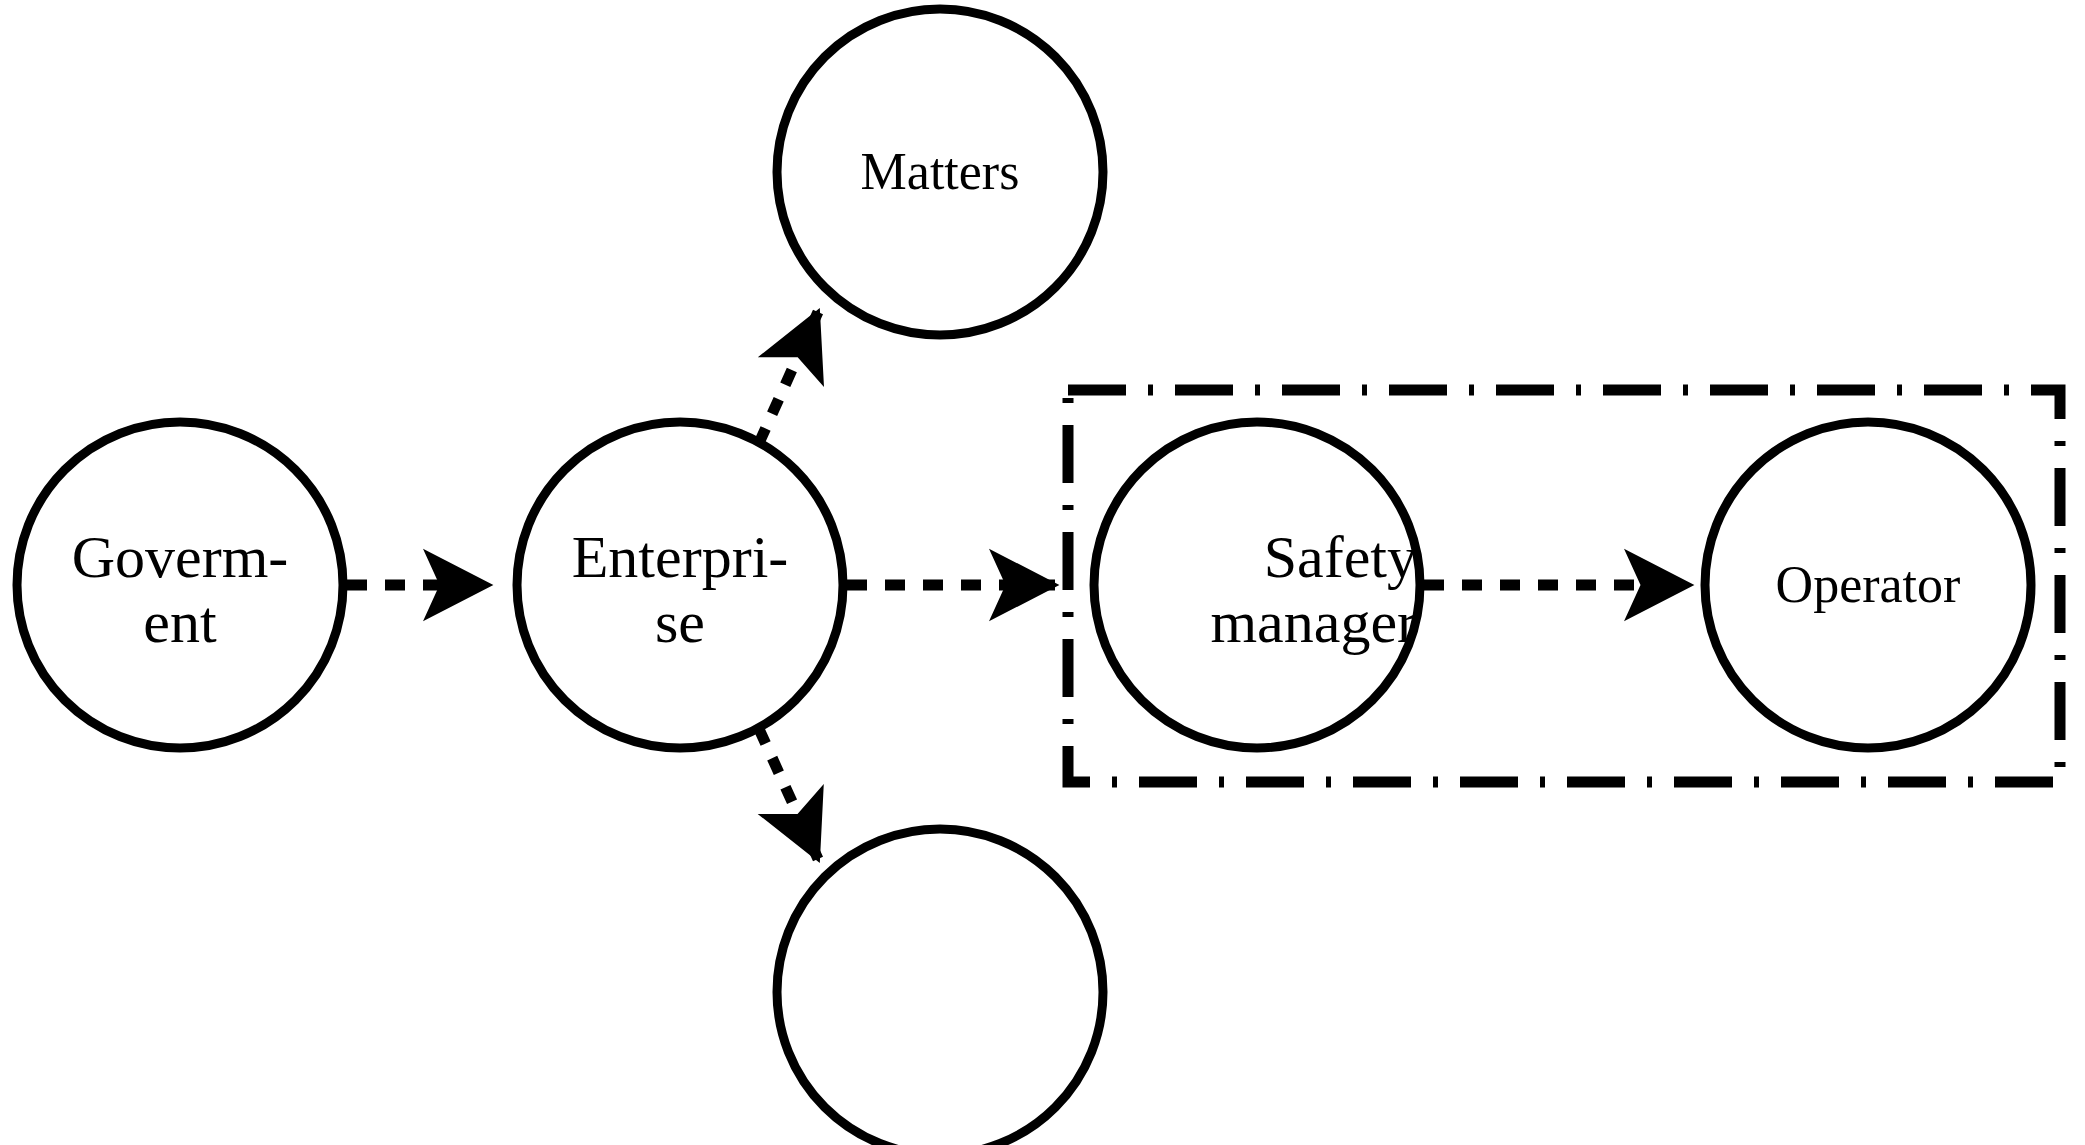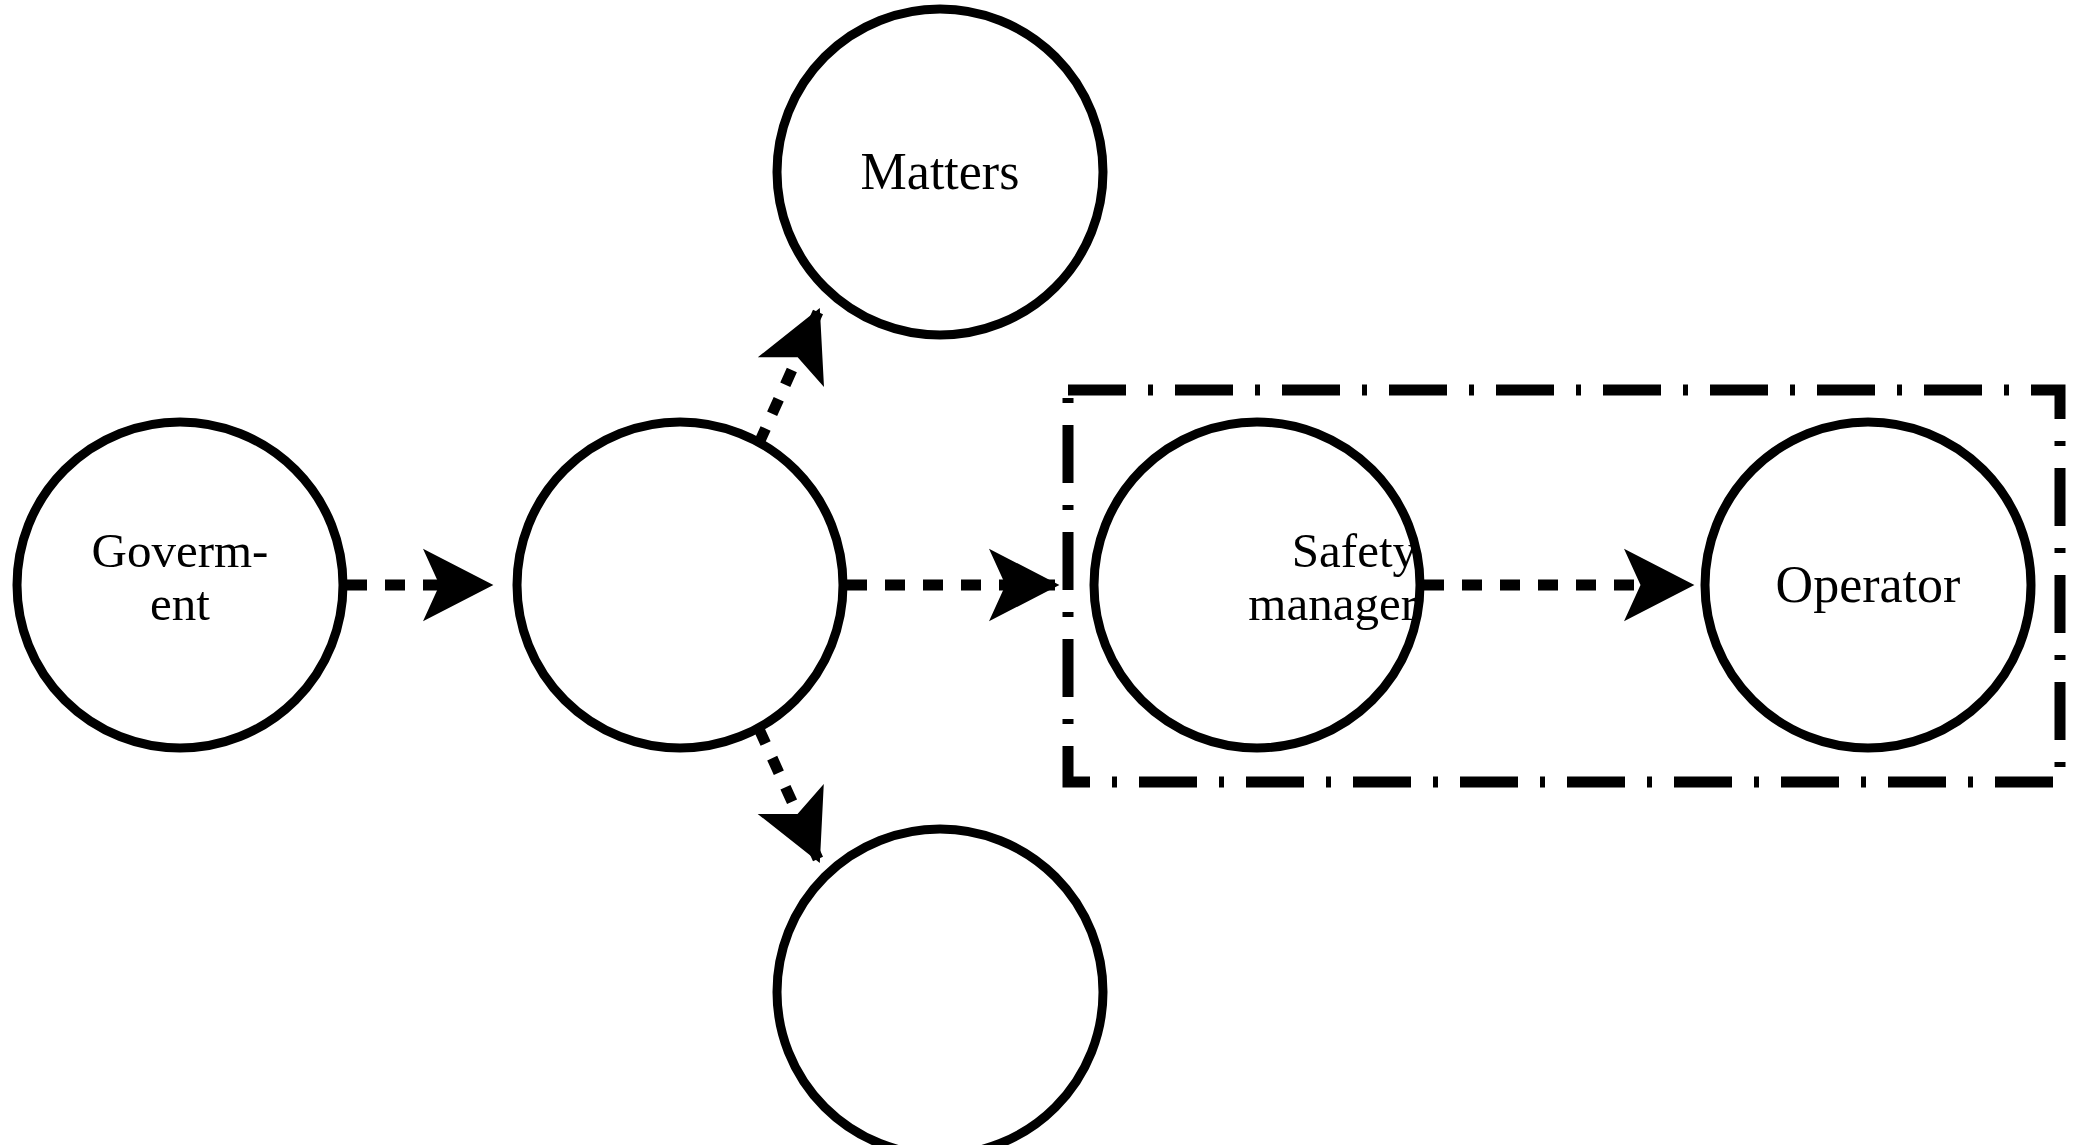--- a/index.html
+++ b/index.html
@@ -29,21 +29,21 @@
   .node-label {
     position: absolute;
     text-align: center;
     color: #000000;
     line-height: 1.08;
     pointer-events: none;
     white-space: pre-line;
     font-family: "Liberation Serif", "DejaVu Serif", serif;
   }
   .node-label-1line { font-size: 52px; }
-  .node-label-2line { font-size: 49px; }
+  .node-label-2line { font-size: 60px; }
 </style>
 </head>
 <body>
 
 <div id="diagram-root">
 
   <svg id="diagram-svg" viewBox="0 0 2085 1145">
     <defs>
       <marker id="arrowhead" markerWidth="7" markerHeight="7" refX="6.2" refY="3.5" orient="auto" markerUnits="strokeWidth">
         <path d="M 0.2 0.2 L 6.6 3.5 L 0.2 6.8 L 1.7 3.5 Z" fill="#000000"></path>
@@ -66,20 +66,22 @@
     <circle cx="680" cy="585" r="163" fill="#ffffff" stroke="#000000" stroke-width="9"></circle>
     <circle cx="940" cy="172" r="163" fill="#ffffff" stroke="#000000" stroke-width="9"></circle>
     <circle cx="940" cy="992" r="163" fill="#ffffff" stroke="#000000" stroke-width="9"></circle>
     <circle cx="1257" cy="585" r="163" fill="#ffffff" stroke="#000000" stroke-width="9"></circle>
     <circle cx="1868" cy="585" r="163" fill="#ffffff" stroke="#000000" stroke-width="9"></circle>
   </svg>
 
   <div class="node-label node-label-2line" style="left:20px; top:525px; width:320px;">Goverm-
 ent</div>
 
+  <div class="node-label node-label-2line" style="left:520px; top:525px; width:320px;">Enterpri-
+se</div>
 
   <div class="node-label node-label-1line" style="left:780px; top:144px; width:320px;">Matters</div>
 
 
   <div class="node-label node-label-2line" style="left:1097px; top:525px; width:320px;text-align:right;">Safety
 manager</div>
 
   <div class="node-label node-label-1line" style="left:1708px; top:557px; width:320px;">Operator</div>
 
 </div>

